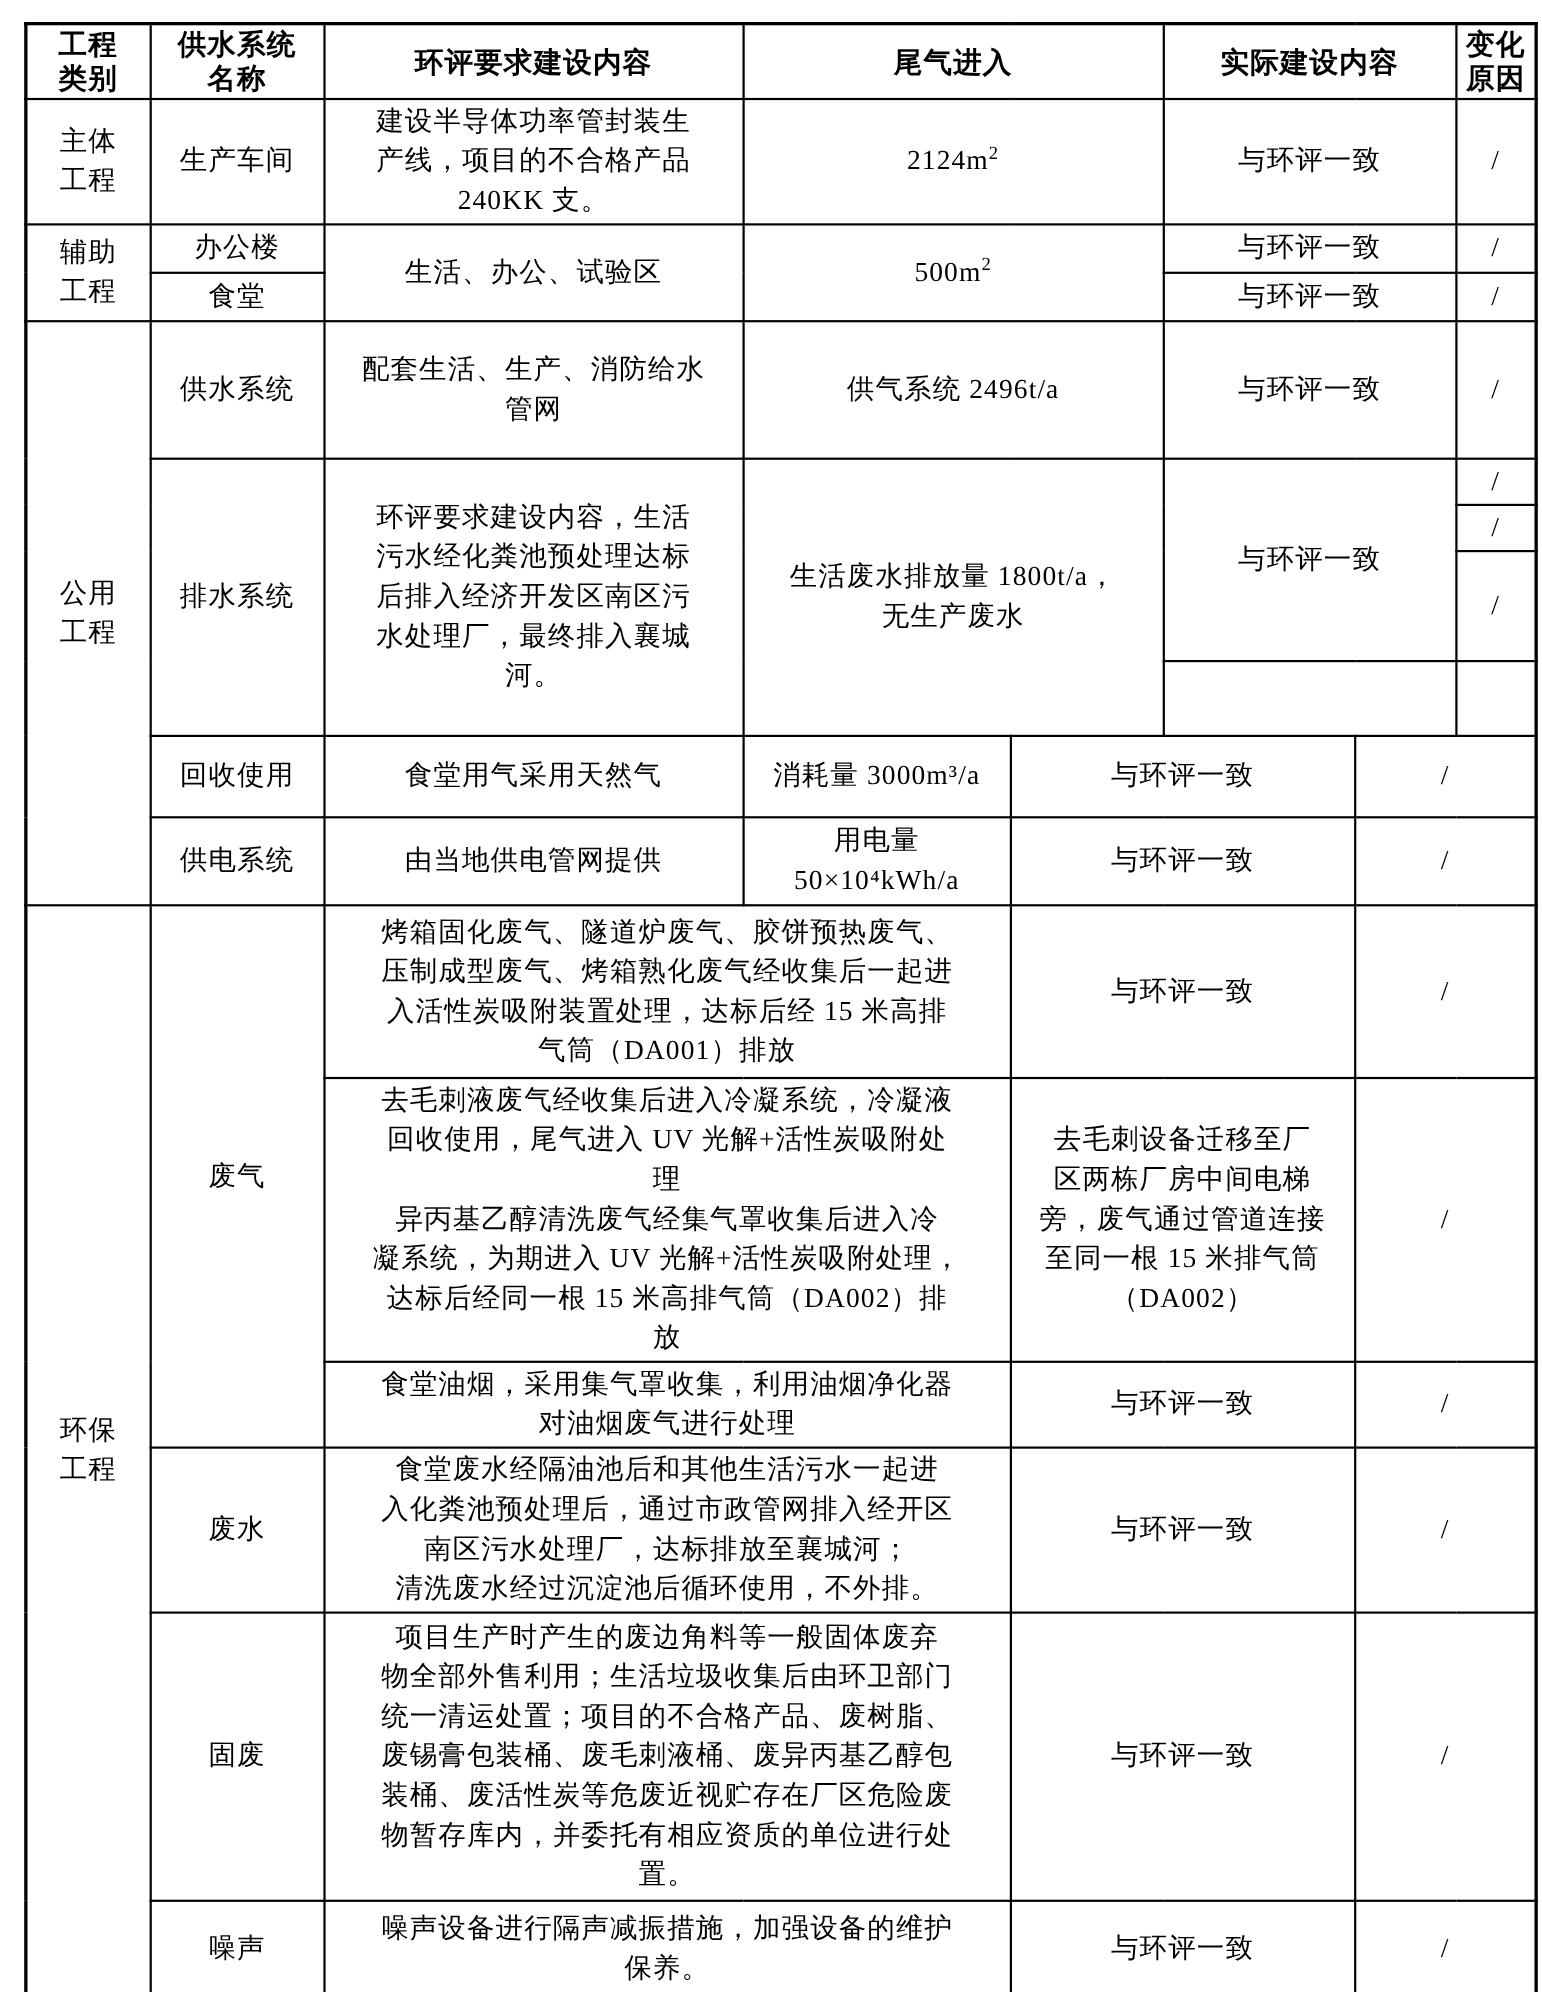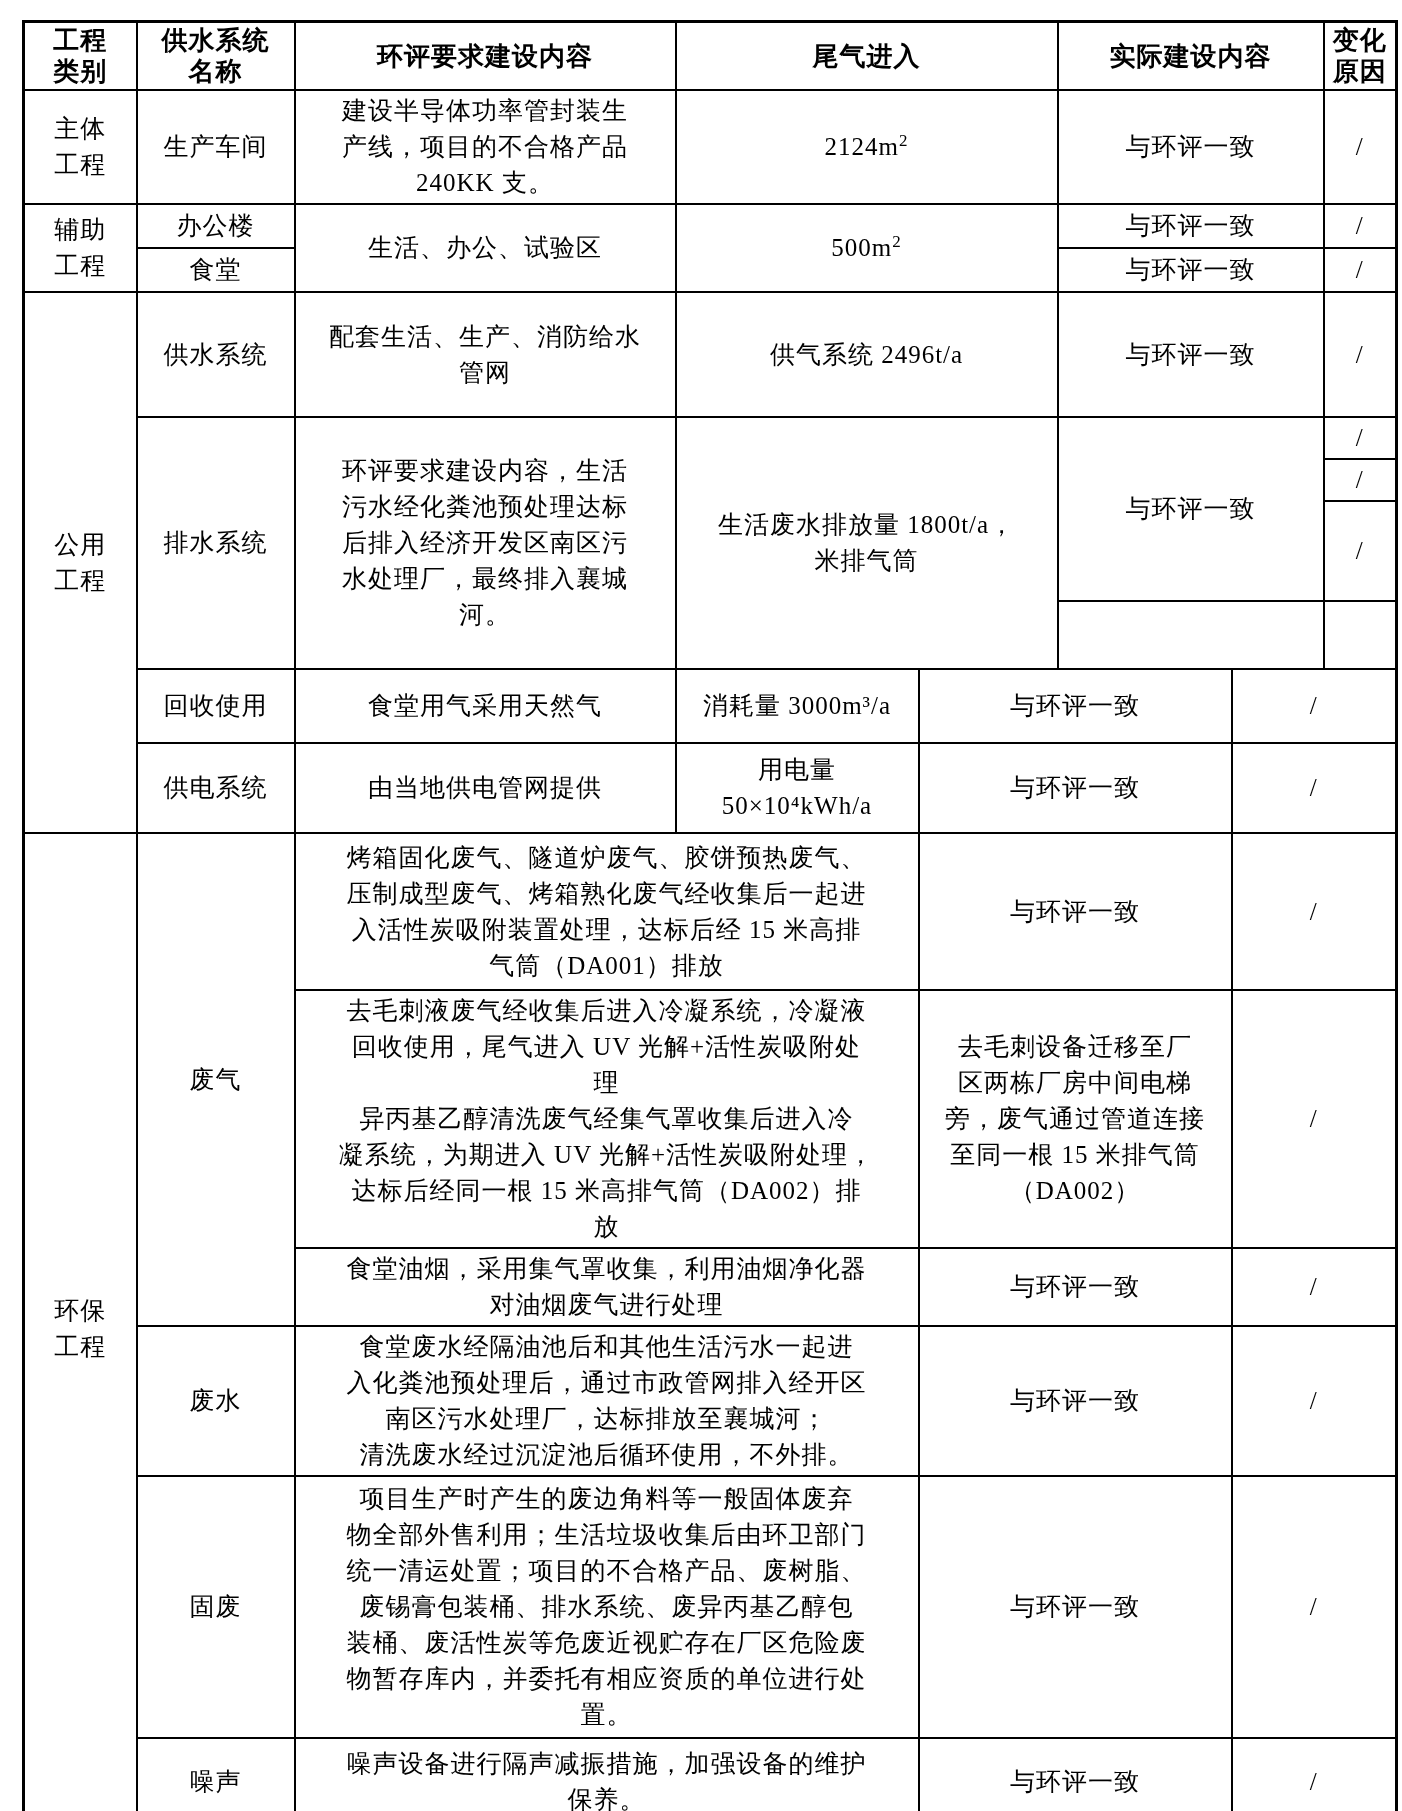--- a/index.html
+++ b/index.html
@@ -109,21 +109,21 @@
   </tr>
 
   <tr style="height:36px">
     <td rowspan="4" class="thickb">排水系统</td>
     <td rowspan="4" class="thickb">环评要求建设内容，生活
 污水经化粪池预处理达标
 后排入经济开发区南区污
 水处理厂，最终排入襄城
 河。</td>
     <td rowspan="4" colspan="2" class="thickb">生活废水排放量 1800t/a，
-米排气筒</td>
+无生产废水</td>
     <td rowspan="3" colspan="2">与环评一致</td>
     <td class="slash">/</td>
   </tr>
   <tr style="height:36px">
     <td class="slash">/</td>
   </tr>
   <tr style="height:100px">
     <td class="slash">/</td>
   </tr>
   <tr style="height:68px">
@@ -132,21 +132,21 @@
   </tr>
 
   <tr style="height:74px">
     <td>回收使用</td>
     <td>食堂用气采用天然气</td>
     <td>消耗量 3000m³/a</td>
     <td colspan="2">与环评一致</td>
     <td colspan="2" class="slash">/</td>
   </tr>
 
-  <tr style="height:90px">
+  <tr style="height:80px">
     <td class="thickb">供电系统</td>
     <td class="thickb">由当地供电管网提供</td>
     <td class="thickb">用电量
 50×10⁴kWh/a</td>
     <td class="thickb" colspan="2">与环评一致</td>
     <td class="thickb" colspan="2">/</td>
   </tr>
 
   <tr style="height:157px">
     <td rowspan="6">环保
@@ -189,21 +189,21 @@
 清洗废水经过沉淀池后循环使用，不外排。</td>
     <td colspan="2">与环评一致</td>
     <td colspan="2" class="slash">/</td>
   </tr>
 
   <tr style="height:262px">
     <td>固废</td>
     <td colspan="2">项目生产时产生的废边角料等一般固体废弃
 物全部外售利用；生活垃圾收集后由环卫部门
 统一清运处置；项目的不合格产品、废树脂、
-废锡膏包装桶、排水系统、废异丙基乙醇包
+废锡膏包装桶、废毛刺液桶、废异丙基乙醇包
 装桶、废活性炭等危废近视贮存在厂区危险废
 物暂存库内，并委托有相应资质的单位进行处
 置。</td>
     <td colspan="2">与环评一致</td>
     <td colspan="2" class="slash">/</td>
   </tr>
 
   <tr style="height:88px">
     <td>噪声</td>
     <td colspan="2">噪声设备进行隔声减振措施，加强设备的维护

